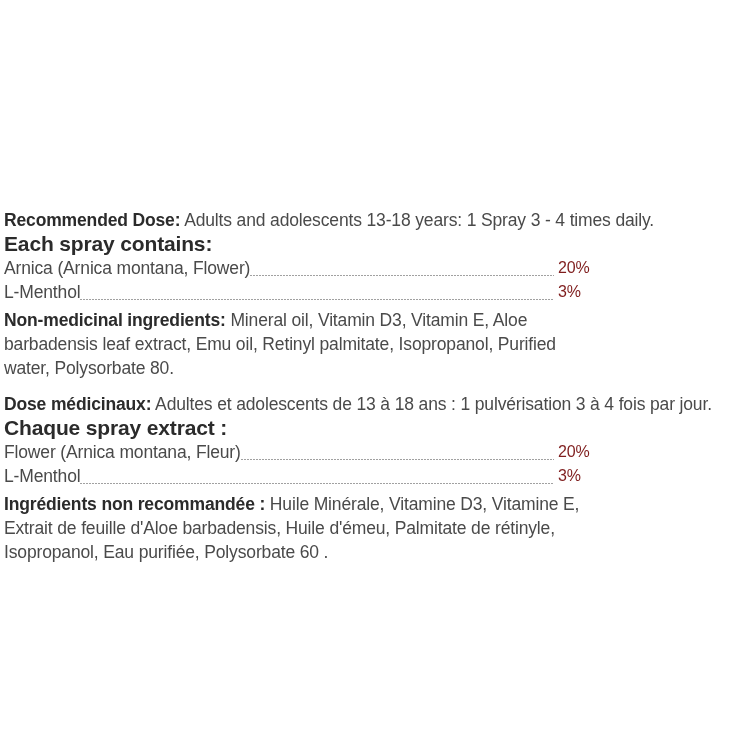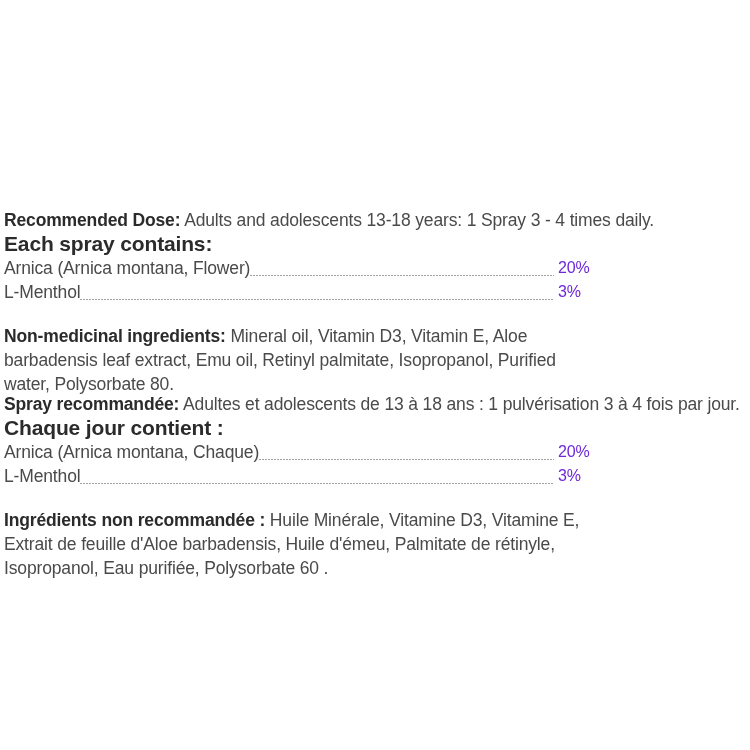--- a/index.html
+++ b/index.html
@@ -85,26 +85,26 @@
     bottom: 0;
     height: 2px;
     background-image: radial-gradient(circle at 1px 1px, #9a9a9a 0.7px, transparent 0.8px);
     background-size: 3px 2px;
     background-repeat: repeat-x;
   }
   .dose-pct {
     flex: 0 0 36px;
     text-align: left;
     font-size: 16px;
-    color: #6d28d9;
+    color: #7f1d1d;
     padding-left: 2px;
   }
 
   .ingredients-block {
-    margin-top: 20px;
+    margin-top: 4px;
   }
   .ingredients-text {
     line-height: 24px;
     font-size: 17.5px;
     color: #4a4a4a;
     letter-spacing: -0.15px;
   }
 </style>
 </head>
 <body>
@@ -130,26 +130,26 @@
     </div>
 
     <div class="ingredients-block">
       <div class="ingredients-text"><span class="lead-in">Non-medicinal ingredients:</span><span> Mineral oil, Vitamin D3, Vitamin E, Aloe barbadensis leaf extract, Emu oil, Retinyl palmitate, Isopropanol, Purified water, Polysorbate 80.</span></div>
     </div>
 
   </div>
 
   <div class="lang-block fr">
 
-    <div class="line"><span class="lead-in">Spray recommandée:</span><span> Adultes et adolescents de 13 à 18 ans : 1 pulvérisation 3 à 4 fois par jour.</span></div>
+    <div class="line"><span class="lead-in">Dose médicinaux:</span><span> Adultes et adolescents de 13 à 18 ans : 1 pulvérisation 3 à 4 fois par jour.</span></div>
 
-    <div class="heading-line">Chaque jour contient :</div>
+    <div class="heading-line">Chaque spray extract :</div>
 
     <div class="dose-row">
-      <span class="dose-name">Arnica (Arnica montana, Chaque)</span>
+      <span class="dose-name">Flower (Arnica montana, Fleur)</span>
       <span class="dose-leader"></span>
       <span class="dose-pct">20%</span>
     </div>
 
     <div class="dose-row">
       <span class="dose-name">L-Menthol </span>
       <span class="dose-leader"></span>
       <span class="dose-pct">3%</span>
     </div>
 

